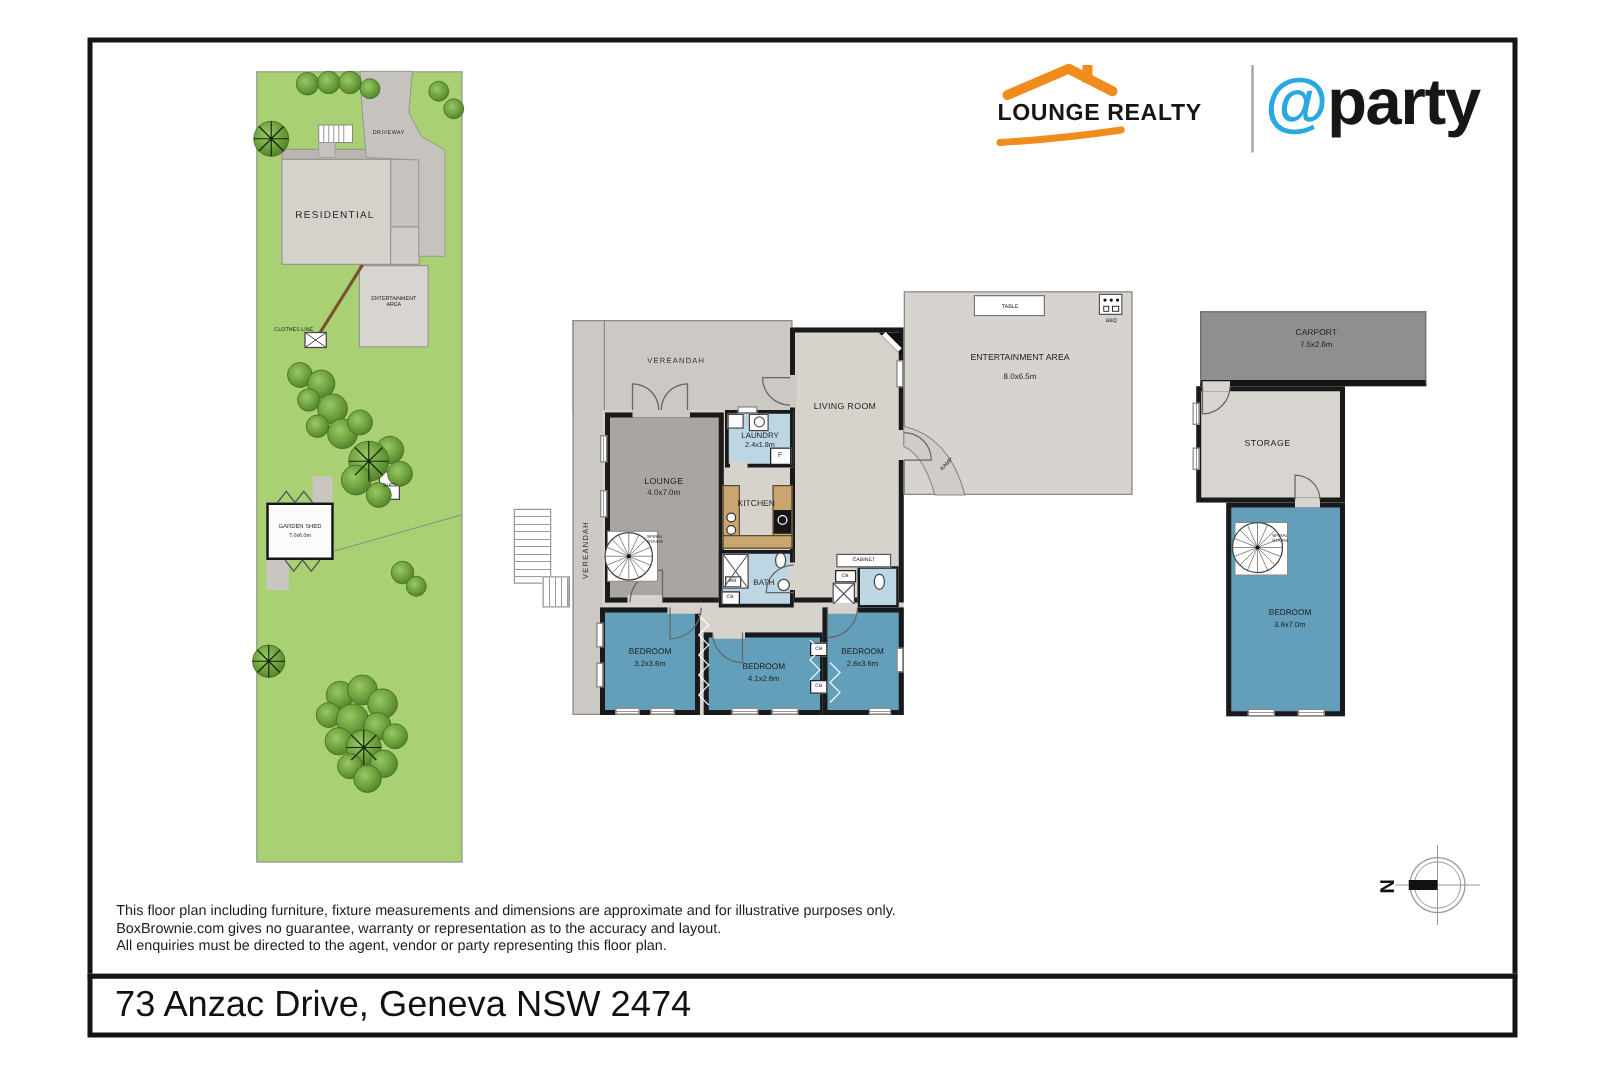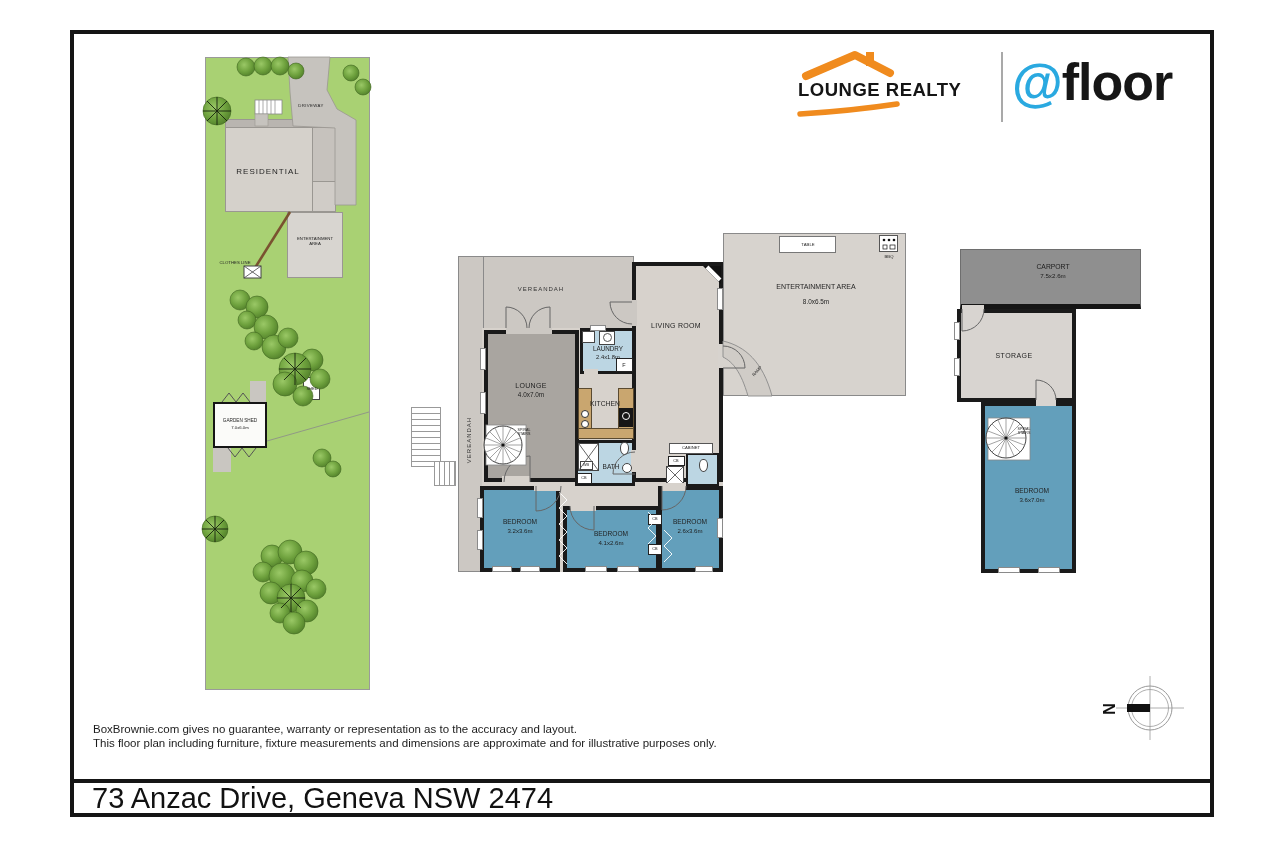--- a/index.html
+++ b/index.html
@@ -21,21 +21,21 @@
 
 <div id="page">
 
   <div class="abs" style="left:70px;top:30px;width:1144px;height:753px;border:4px solid #151515;background:#fff;"></div>
 
   <div class="abs" style="left:790px;top:42px;width:210px;height:90px;">
     <div class="abs" style="left:8px;top:37px;font-size:18.5px;font-weight:bold;letter-spacing:.5px;color:#151515;">LOUNGE REALTY</div>
   </div>
   <div class="abs" style="left:1001px;top:52px;width:2px;height:70px;background:#a9a9a9;"></div>
   <div class="abs" style="left:1012px;top:52px;width:200px;height:66px;font-weight:bold;font-size:52px;letter-spacing:-1px;">
-    <span style="color:#2aa9e0;">@</span><span style="color:#161616;">floor</span>
+    <span style="color:#2aa9e0;">@</span><span style="color:#161616;">party</span>
   </div>
 
   <div class="abs" style="left:205px;top:57px;width:165px;height:633px;background:#a9d173;border:1px solid #9a9a9a;"></div>
 
   <div class="abs" style="left:225px;top:119px;width:110px;height:9px;background:#b9b5b0;border:1px solid #9a9792;"></div>
   <div class="abs" style="left:225px;top:127px;width:88px;height:85px;background:#d5d1cb;border:1px solid #9a9792;"></div>
   <div class="abs" style="left:312px;top:127px;width:24px;height:55px;background:#c6c2bd;border:1px solid #9a9792;"></div>
   <div class="abs" style="left:312px;top:181px;width:24px;height:31px;background:#d0ccc7;border:1px solid #9a9792;"></div>
 
   <div class="abs" style="left:287px;top:212px;width:56px;height:66px;background:#d8d5d0;border:1px solid #9a9792;"></div>
@@ -305,21 +305,22 @@
   <div class="lb" style="left:757px;top:371px;font-size:4.3px;transform:translate(-50%,-50%) rotate(-48deg);">RAMP</div>
 
   <div class="lb" style="left:1053px;top:267px;font-size:6.8px;color:#1c1c1c;">CARPORT</div>
   <div class="lb" style="left:1053px;top:276px;font-size:6.2px;color:#1c1c1c;">7.5x2.6m</div>
   <div class="lb" style="left:1014px;top:356px;font-size:7px;letter-spacing:.4px;">STORAGE</div>
   <div class="lb wrap" style="left:1024px;top:431px;width:20px;font-size:3.6px;">SPIRAL STAIRS</div>
   <div class="lb" style="left:1032px;top:491px;font-size:6.6px;">BEDROOM</div>
   <div class="lb" style="left:1032px;top:500px;font-size:6.1px;">3.6x7.0m</div>
 
   <div class="abs" style="left:93px;top:722px;width:700px;font-size:11.5px;line-height:14px;color:#1c1c1c;">
+    <div>This floor plan including furniture, fixture measurements and dimensions are approximate and for illustrative purposes only.</div>
     <div>BoxBrownie.com gives no guarantee, warranty or representation as to the accuracy and layout.</div>
-    <div>This floor plan including furniture, fixture measurements and dimensions are approximate and for illustrative purposes only.</div>
+    <div>All enquiries must be directed to the agent, vendor or party representing this floor plan.</div>
   </div>
 
-  <div class="abs" style="left:70px;top:779px;width:1144px;height:38px;border:4px solid #151515;background:#fff;display:flex;align-items:center;">
+  <div class="abs" style="left:70px;top:779px;width:1144px;height:51px;border:4px solid #151515;background:#fff;display:flex;align-items:center;">
     <div style="padding-left:18px;font-size:29px;color:#111;">73 Anzac Drive, Geneva NSW 2474</div>
   </div>
 
 </div>
 
 </body></html>

